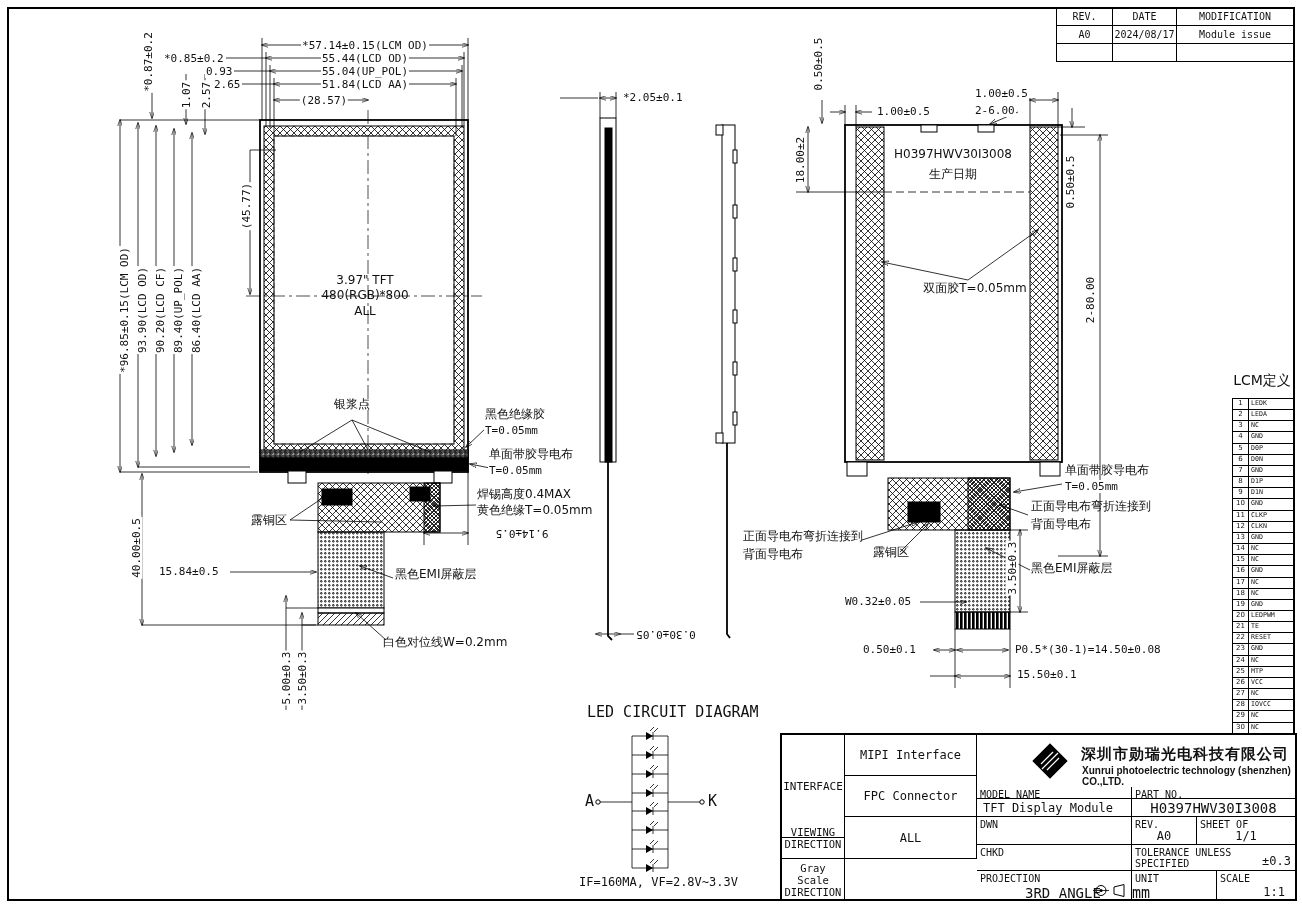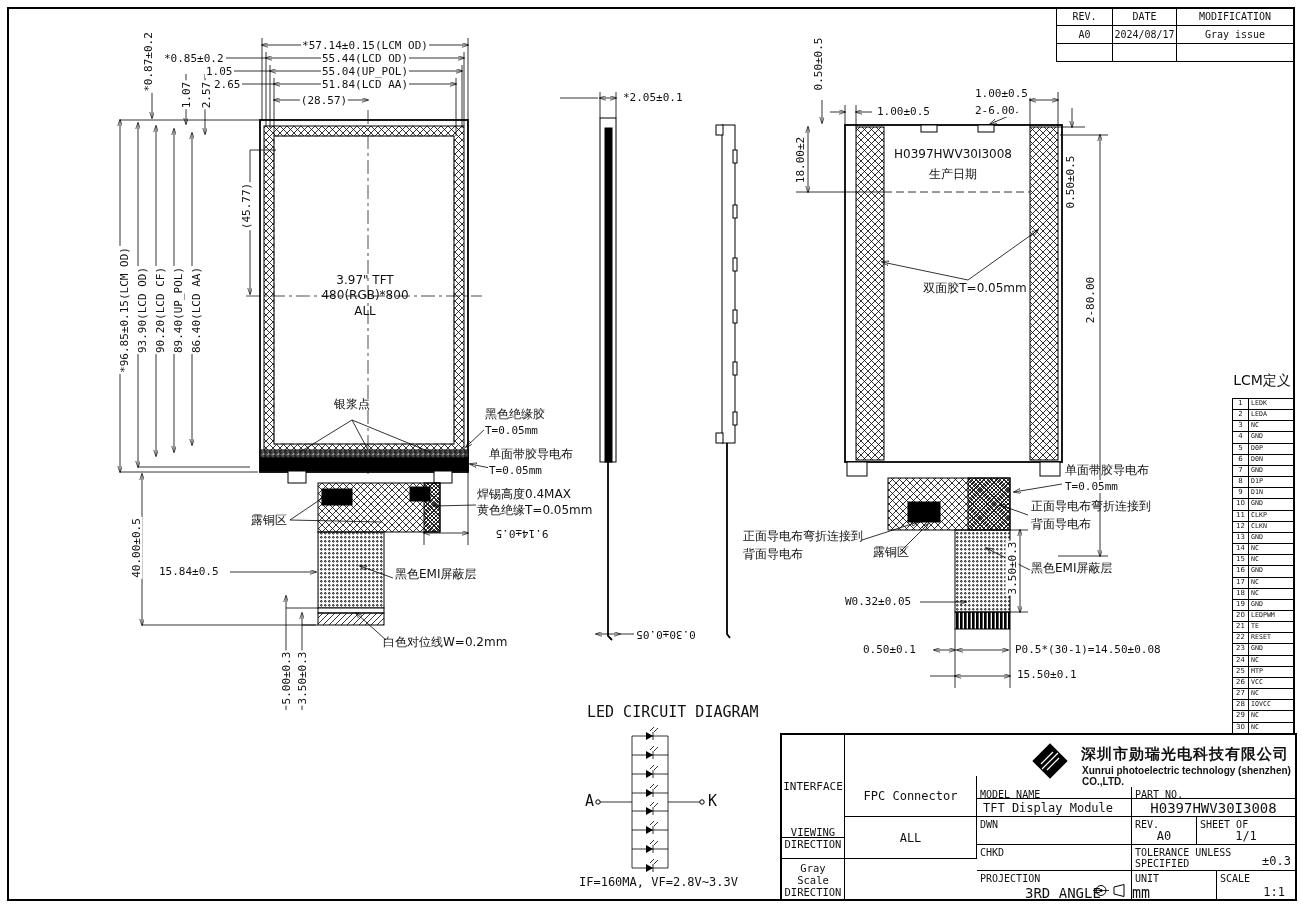--- a/index.html
+++ b/index.html
@@ -296,21 +296,21 @@
         <circle cx="702" cy="802" r="2.2"></circle>
     </g>
   </svg>
 
   <div class="lbl c" style="left:365px;top:39px">*57.14±0.15(LCM OD)</div>
   <div class="lbl c" style="left:365px;top:52px">55.44(LCD OD)</div>
   <div class="lbl c" style="left:365px;top:65px">55.04(UP_POL)</div>
   <div class="lbl c" style="left:365px;top:78px">51.84(LCD AA)</div>
   <div class="lbl c" style="left:324px;top:94px">(28.57)</div>
   <div class="lbl" style="left:163px;top:52px">*0.85±0.2</div>
-  <div class="lbl" style="left:205px;top:65px">1.05</div>
+  <div class="lbl" style="left:205px;top:65px">0.93</div>
   <div class="lbl" style="left:213px;top:78px">2.65</div>
   <div class="vb" style="left:148px;top:62px">
       <span>*0.87±0.2</span>
     </div>
   <div class="vb" style="left:186px;top:95px">
       <span>1.07</span>
     </div>
   <div class="vb" style="left:206px;top:95px">
       <span>2.57</span>
     </div>
@@ -400,21 +400,21 @@
 
   <div id="rev">
     <div class="rrow">
       <div class="c1">REV.</div>
       <div class="c2">DATE</div>
       <div class="c3">MODIFICATION</div>
     </div>
     <div class="rrow">
       <div class="c1">A0</div>
       <div class="c2">2024/08/17</div>
-      <div class="c3">Gray issue</div>
+      <div class="c3">Module issue</div>
     </div>
     <div class="rrow">
       <div class="c1"></div>
         <div class="c2"></div>
         <div class="c3"></div>
     </div>
   </div>
 
   <div id="pins-title">LCM定义</div>
   <div id="pins">
@@ -558,20 +558,23 @@
     </div>
 
   <div class="lbl ledlbl" style="left:586px;top:706px">LED CIRCUIT DIAGRAM</div>
   <div class="lbl ledlbl" style="left:584px;top:795px">A</div>
   <div class="lbl ledlbl" style="left:707px;top:795px">K</div>
   <div class="lbl" style="left:578px;top:876px;font-size:12px">IF=160MA, VF=2.8V~3.3V</div>
 
   <div id="tb">
     <div class="tbc bb br" style="left:0;top:0;width:63px;height:103px">
       <div class="tbv vmid" style="font-size:11px">INTERFACE</div>
+      </div>
+    <div class="tbc bb br" style="left:63px;top:0;width:132px;height:41px">
+      <div class="tbv vmid">MIPI Interface</div>
       </div>
     <div class="tbc bb br" style="left:63px;top:41px;width:132px;height:41px">
       <div class="tbv vmid">FPC Connector</div>
       </div>
     <div class="tbc bb" style="left:195px;top:0;width:318px;height:64px">
       <svg width="42" height="42" style="position:absolute;left:52px;top:5px">
         <rect x="9" y="9" width="24" height="24" transform="rotate(45 21 21)" fill="#000" stroke="#000"></rect>
         <path d="M13,29 L29,13 M12,24 L24,12 M18,30 L30,18 M15,27 L27,15" stroke="#fff" stroke-width="1.2" fill="none"></path>
       </svg>
       <div style="position:absolute;left:104px;top:10px;font-family:'DejaVu Sans',sans-serif;font-weight:bold;font-size:15px;letter-spacing:1px">深圳市勋瑞光电科技有限公司</div>

